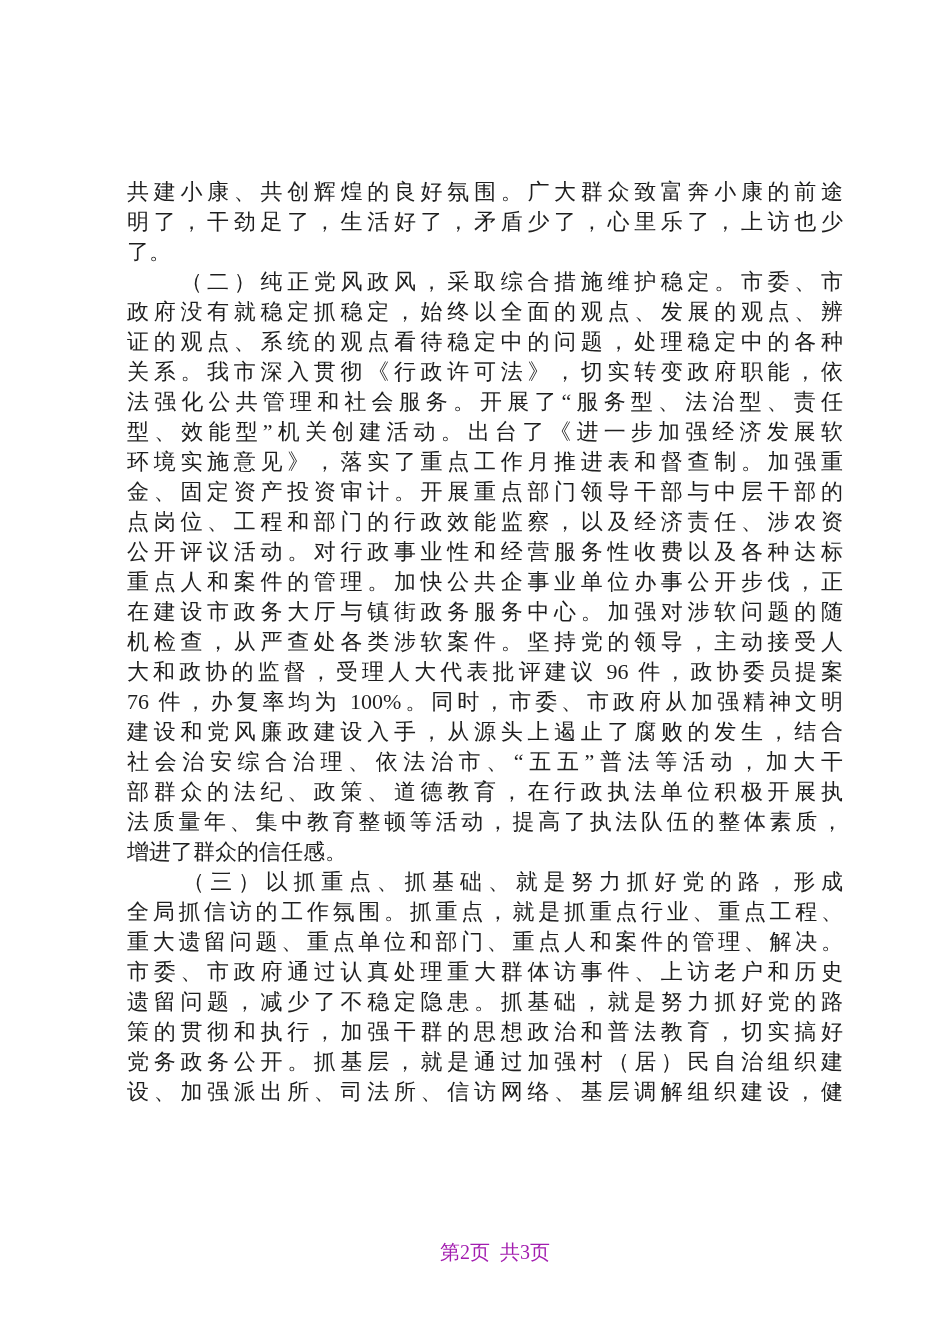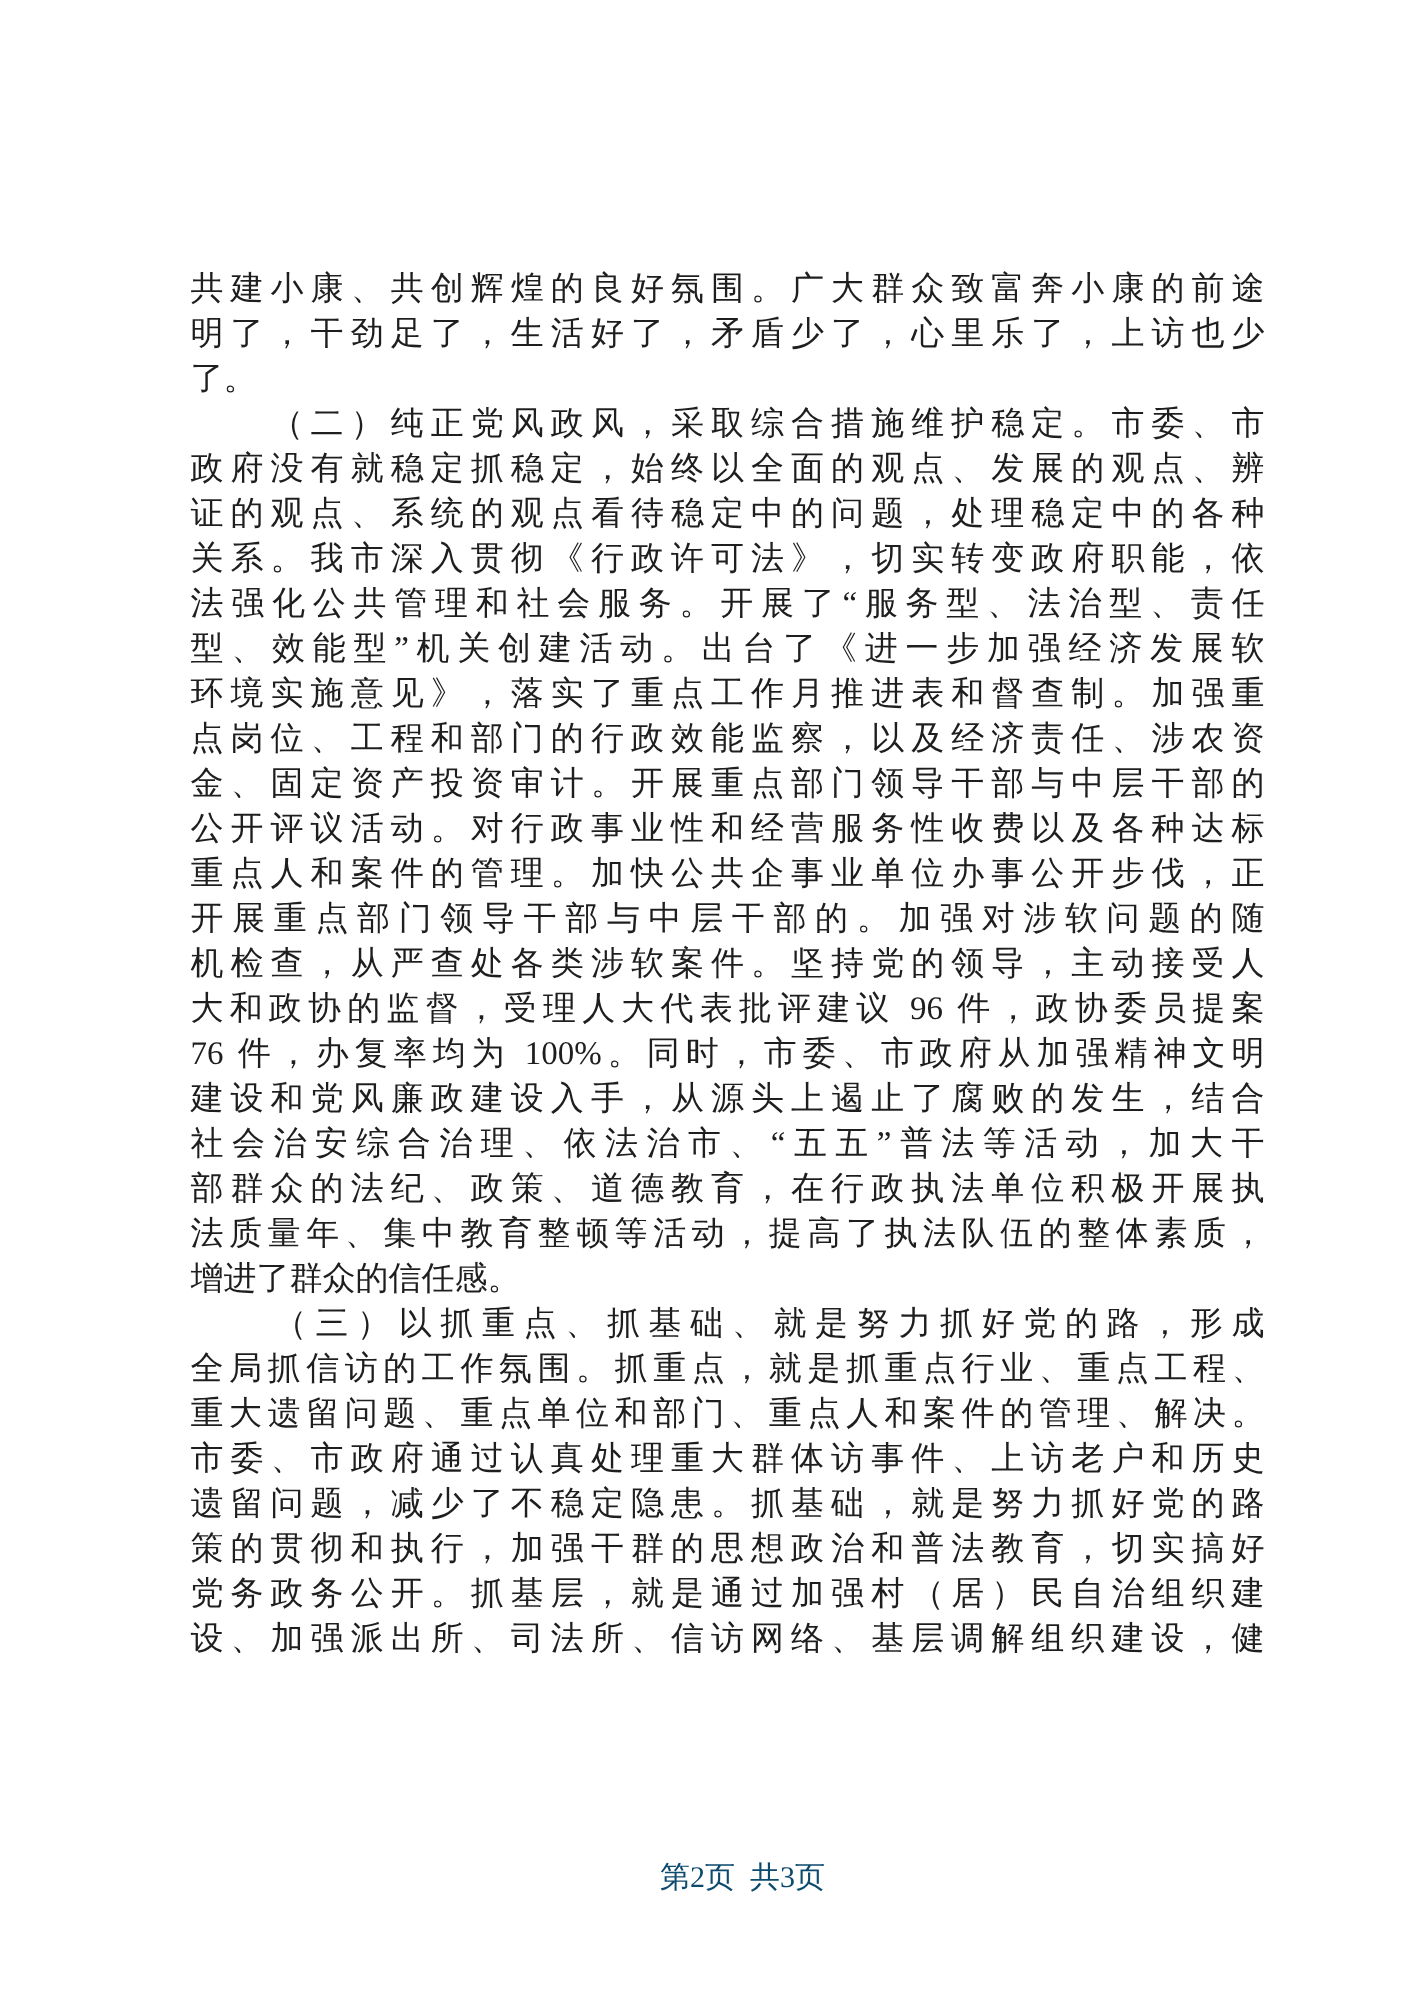--- a/index.html
+++ b/index.html
@@ -32,44 +32,44 @@
   .line.ragged {
     text-align-last: left;
     -moz-text-align-last: left;
   }
   .footer {
     position: absolute;
     left: 440px;
     top: 1240px;
     font-size: 20px;
     line-height: 24px;
-    color: #0c4a6e;
+    color: #a21caf;
     white-space: pre;
   }
 </style>
 </head>
 <body>
 
 <div class="page">
   <div class="content">
     <div class="line">共建小康、共创辉煌的良好氛围。广大群众致富奔小康的前途</div>
     <div class="line">明了，干劲足了，生活好了，矛盾少了，心里乐了，上访也少</div>
     <div class="line ragged">了。</div>
     <div class="line">　　（二）纯正党风政风，采取综合措施维护稳定。市委、市</div>
     <div class="line">政府没有就稳定抓稳定，始终以全面的观点、发展的观点、辨</div>
     <div class="line">证的观点、系统的观点看待稳定中的问题，处理稳定中的各种</div>
     <div class="line">关系。我市深入贯彻《行政许可法》，切实转变政府职能，依</div>
     <div class="line">法强化公共管理和社会服务。开展了“服务型、法治型、责任</div>
     <div class="line">型、效能型”机关创建活动。出台了《进一步加强经济发展软</div>
     <div class="line">环境实施意见》，落实了重点工作月推进表和督查制。加强重</div>
+    <div class="line">金、固定资产投资审计。开展重点部门领导干部与中层干部的</div>
     <div class="line">点岗位、工程和部门的行政效能监察，以及经济责任、涉农资</div>
-    <div class="line">金、固定资产投资审计。开展重点部门领导干部与中层干部的</div>
     <div class="line">公开评议活动。对行政事业性和经营服务性收费以及各种达标</div>
     <div class="line">重点人和案件的管理。加快公共企事业单位办事公开步伐，正</div>
-    <div class="line">开展重点部门领导干部与中层干部的。加强对涉软问题的随</div>
+    <div class="line">在建设市政务大厅与镇街政务服务中心。加强对涉软问题的随</div>
     <div class="line">机检查，从严查处各类涉软案件。坚持党的领导，主动接受人</div>
     <div class="line">大和政协的监督，受理人大代表批评建议 96 件，政协委员提案</div>
     <div class="line">76 件，办复率均为 100%。同时，市委、市政府从加强精神文明</div>
     <div class="line">建设和党风廉政建设入手，从源头上遏止了腐败的发生，结合</div>
     <div class="line">社会治安综合治理、依法治市、“五五”普法等活动，加大干</div>
     <div class="line">部群众的法纪、政策、道德教育，在行政执法单位积极开展执</div>
     <div class="line">法质量年、集中教育整顿等活动，提高了执法队伍的整体素质，</div>
     <div class="line ragged">增进了群众的信任感。</div>
     <div class="line">　　（三）以抓重点、抓基础、就是努力抓好党的路，形成</div>
     <div class="line">全局抓信访的工作氛围。抓重点，就是抓重点行业、重点工程、</div>

